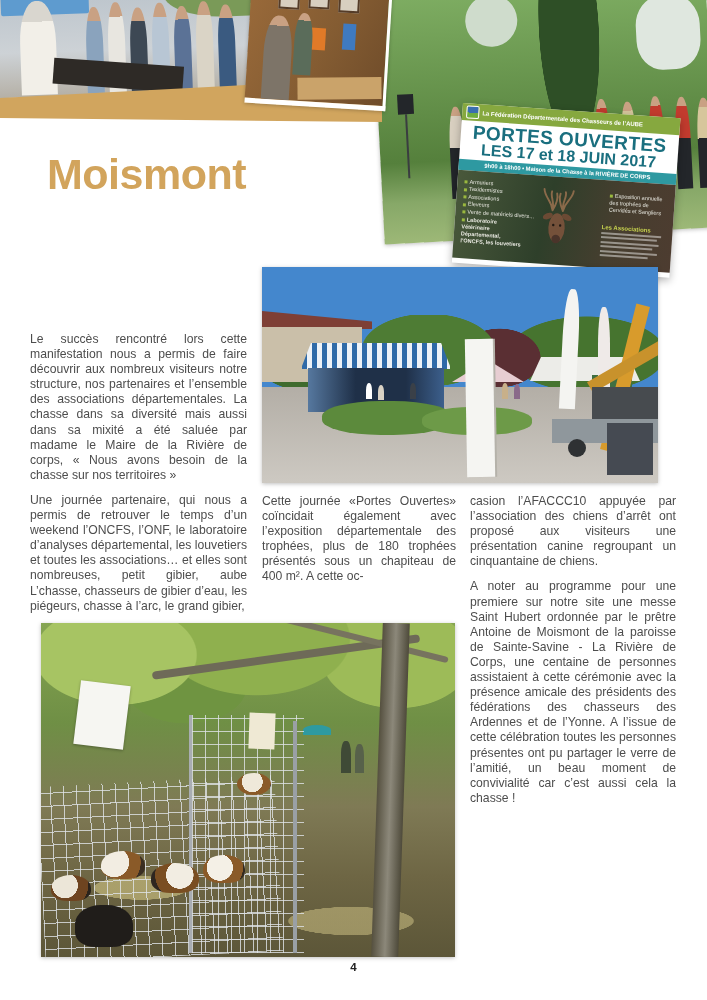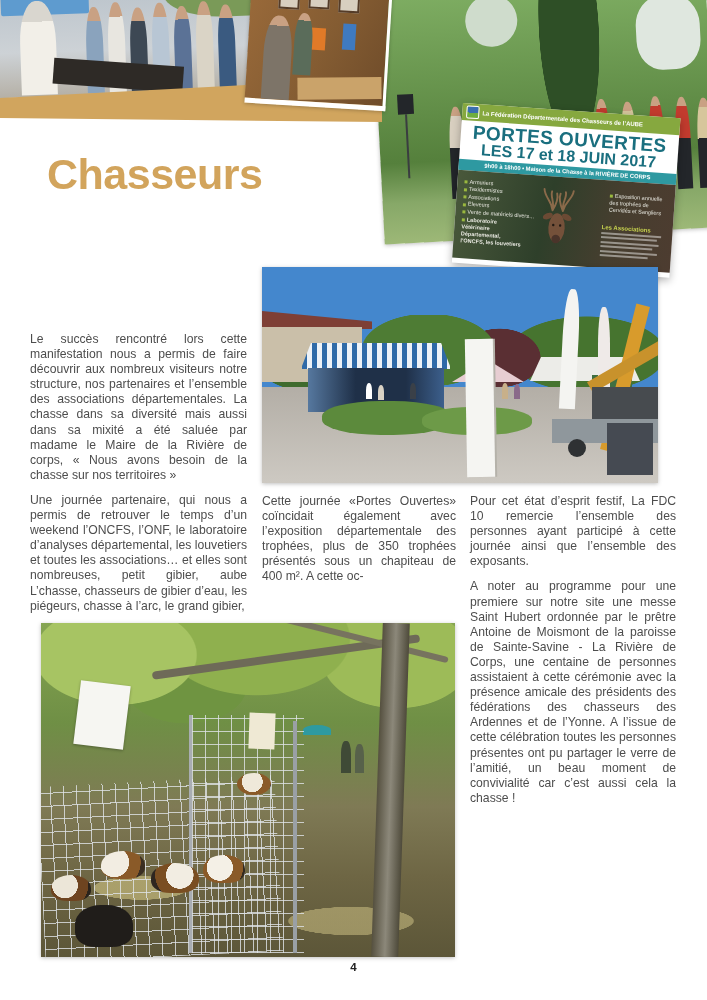--- a/index.html
+++ b/index.html
@@ -165,33 +165,33 @@
         <div class="fineline" style="width:57px;"></div>
         <div class="fineline" style="width:48px;"></div>
       </div>
       <div class="plab">
         <span class="sq" style="display:inline-block;margin-right:2px;"></span><span>Laboratoire Vétérinaire Départemental, l’ONCFS, les louvetiers</span>
       </div>
     </div>
   </div>
 
   <div id="page-title" class="abs">
-    <div>Chasseurs</div>
+    <div>Moismont</div>
   </div>
 
 
   <div id="col1" class="abs col">
     <p>Le succès rencontré lors cette manifestation nous a permis de faire découvrir aux nombreux visiteurs notre structure, nos partenaires et l’ensemble des associations départementales. La chasse dans sa diversité mais aussi dans sa mixité a été saluée par madame le Maire de la Rivière de corps, « Nous avons besoin de la chasse sur nos territoires »</p>
     <p>Une journée partenaire, qui nous a permis de retrouver le temps d’un weekend l’ONCFS, l’ONF, le laboratoire d’analyses départemental, les louvetiers et toutes les associations… et elles sont nombreuses, petit gibier, aube L’chasse, chasseurs de gibier d’eau, les piégeurs, chasse à l’arc, le grand gibier,</p>
   </div>
   <div id="col2" class="abs col">
-    <p>Cette journée «Portes Ouvertes» coïncidait également avec l’exposition départementale des trophées, plus de 350 trophées présentés sous un chapiteau de 400 m². A cette oc-</p>
+    <p>Cette journée «Portes Ouvertes» coïncidait également avec l’exposition départementale des trophées, plus de 180 trophées présentés sous un chapiteau de 400 m². A cette oc-</p>
   </div>
   <div id="col3" class="abs col">
-    <p>Pour cet état d’esprit festif, La FDC 10 remercie l’ensemble des personnes ayant participé à cette journée ainsi que l’ensemble des exposants.</p>
+    <p>casion l’AFACCC10 appuyée par l’association des chiens d’arrêt ont proposé aux visiteurs une présentation canine regroupant un cinquantaine de chiens.</p>
     <p>A noter au programme pour une premiere sur notre site une messe Saint Hubert ordonnée par le prêtre Antoine de Moismont de la paroisse de Sainte-Savine - La Rivière de Corps, une centaine de personnes assistaient à cette cérémonie avec la présence amicale des présidents des fédérations des chasseurs des Ardennes et de l’Yonne. A l’issue de cette célébration toutes les personnes présentes ont pu partager le verre de l’amitié, un beau moment de convivialité car c’est aussi cela la chasse !</p>
   </div>
 
   <div id="event-photo" class="abs photo">
     <div class="abs" style="left:0;top:48px;width:396px;height:78px;background:radial-gradient(ellipse 90px 55px at 12% 55%,#3f6b2e 60%,transparent 61%),radial-gradient(ellipse 110px 60px at 42% 45%,#4e7c34 60%,transparent 61%),radial-gradient(ellipse 70px 50px at 60% 55%,#5a2f33 58%,transparent 59%),radial-gradient(ellipse 130px 62px at 82% 50%,#46742f 60%,transparent 61%);"></div>
     <div class="abs" style="left:0;bottom:0;width:396px;height:96px;background:linear-gradient(#b3aea6,#cdc9c2);"></div>
     <div class="abs" style="left:0;top:44px;width:110px;height:18px;background:#7e3f35;clip-path:polygon(0 0,100% 58%,100% 100%,0 100%);"></div>
     <div class="abs" style="left:0;top:60px;width:100px;height:55px;background:#cabfa9;"></div>
     <div class="abs" style="left:40px;top:76px;width:148px;height:26px;background:repeating-linear-gradient(90deg,#2f6aa8 0 5px,#eef2f7 5px 10px);clip-path:polygon(0 88%,6% 0,94% 0,100% 88%,100% 100%,0 100%);"></div>
     <div class="abs" style="left:46px;top:101px;width:136px;height:44px;background:linear-gradient(90deg,#56789f,#1f3048 35%,#1f3048 72%,#3c5f8c);"></div>

